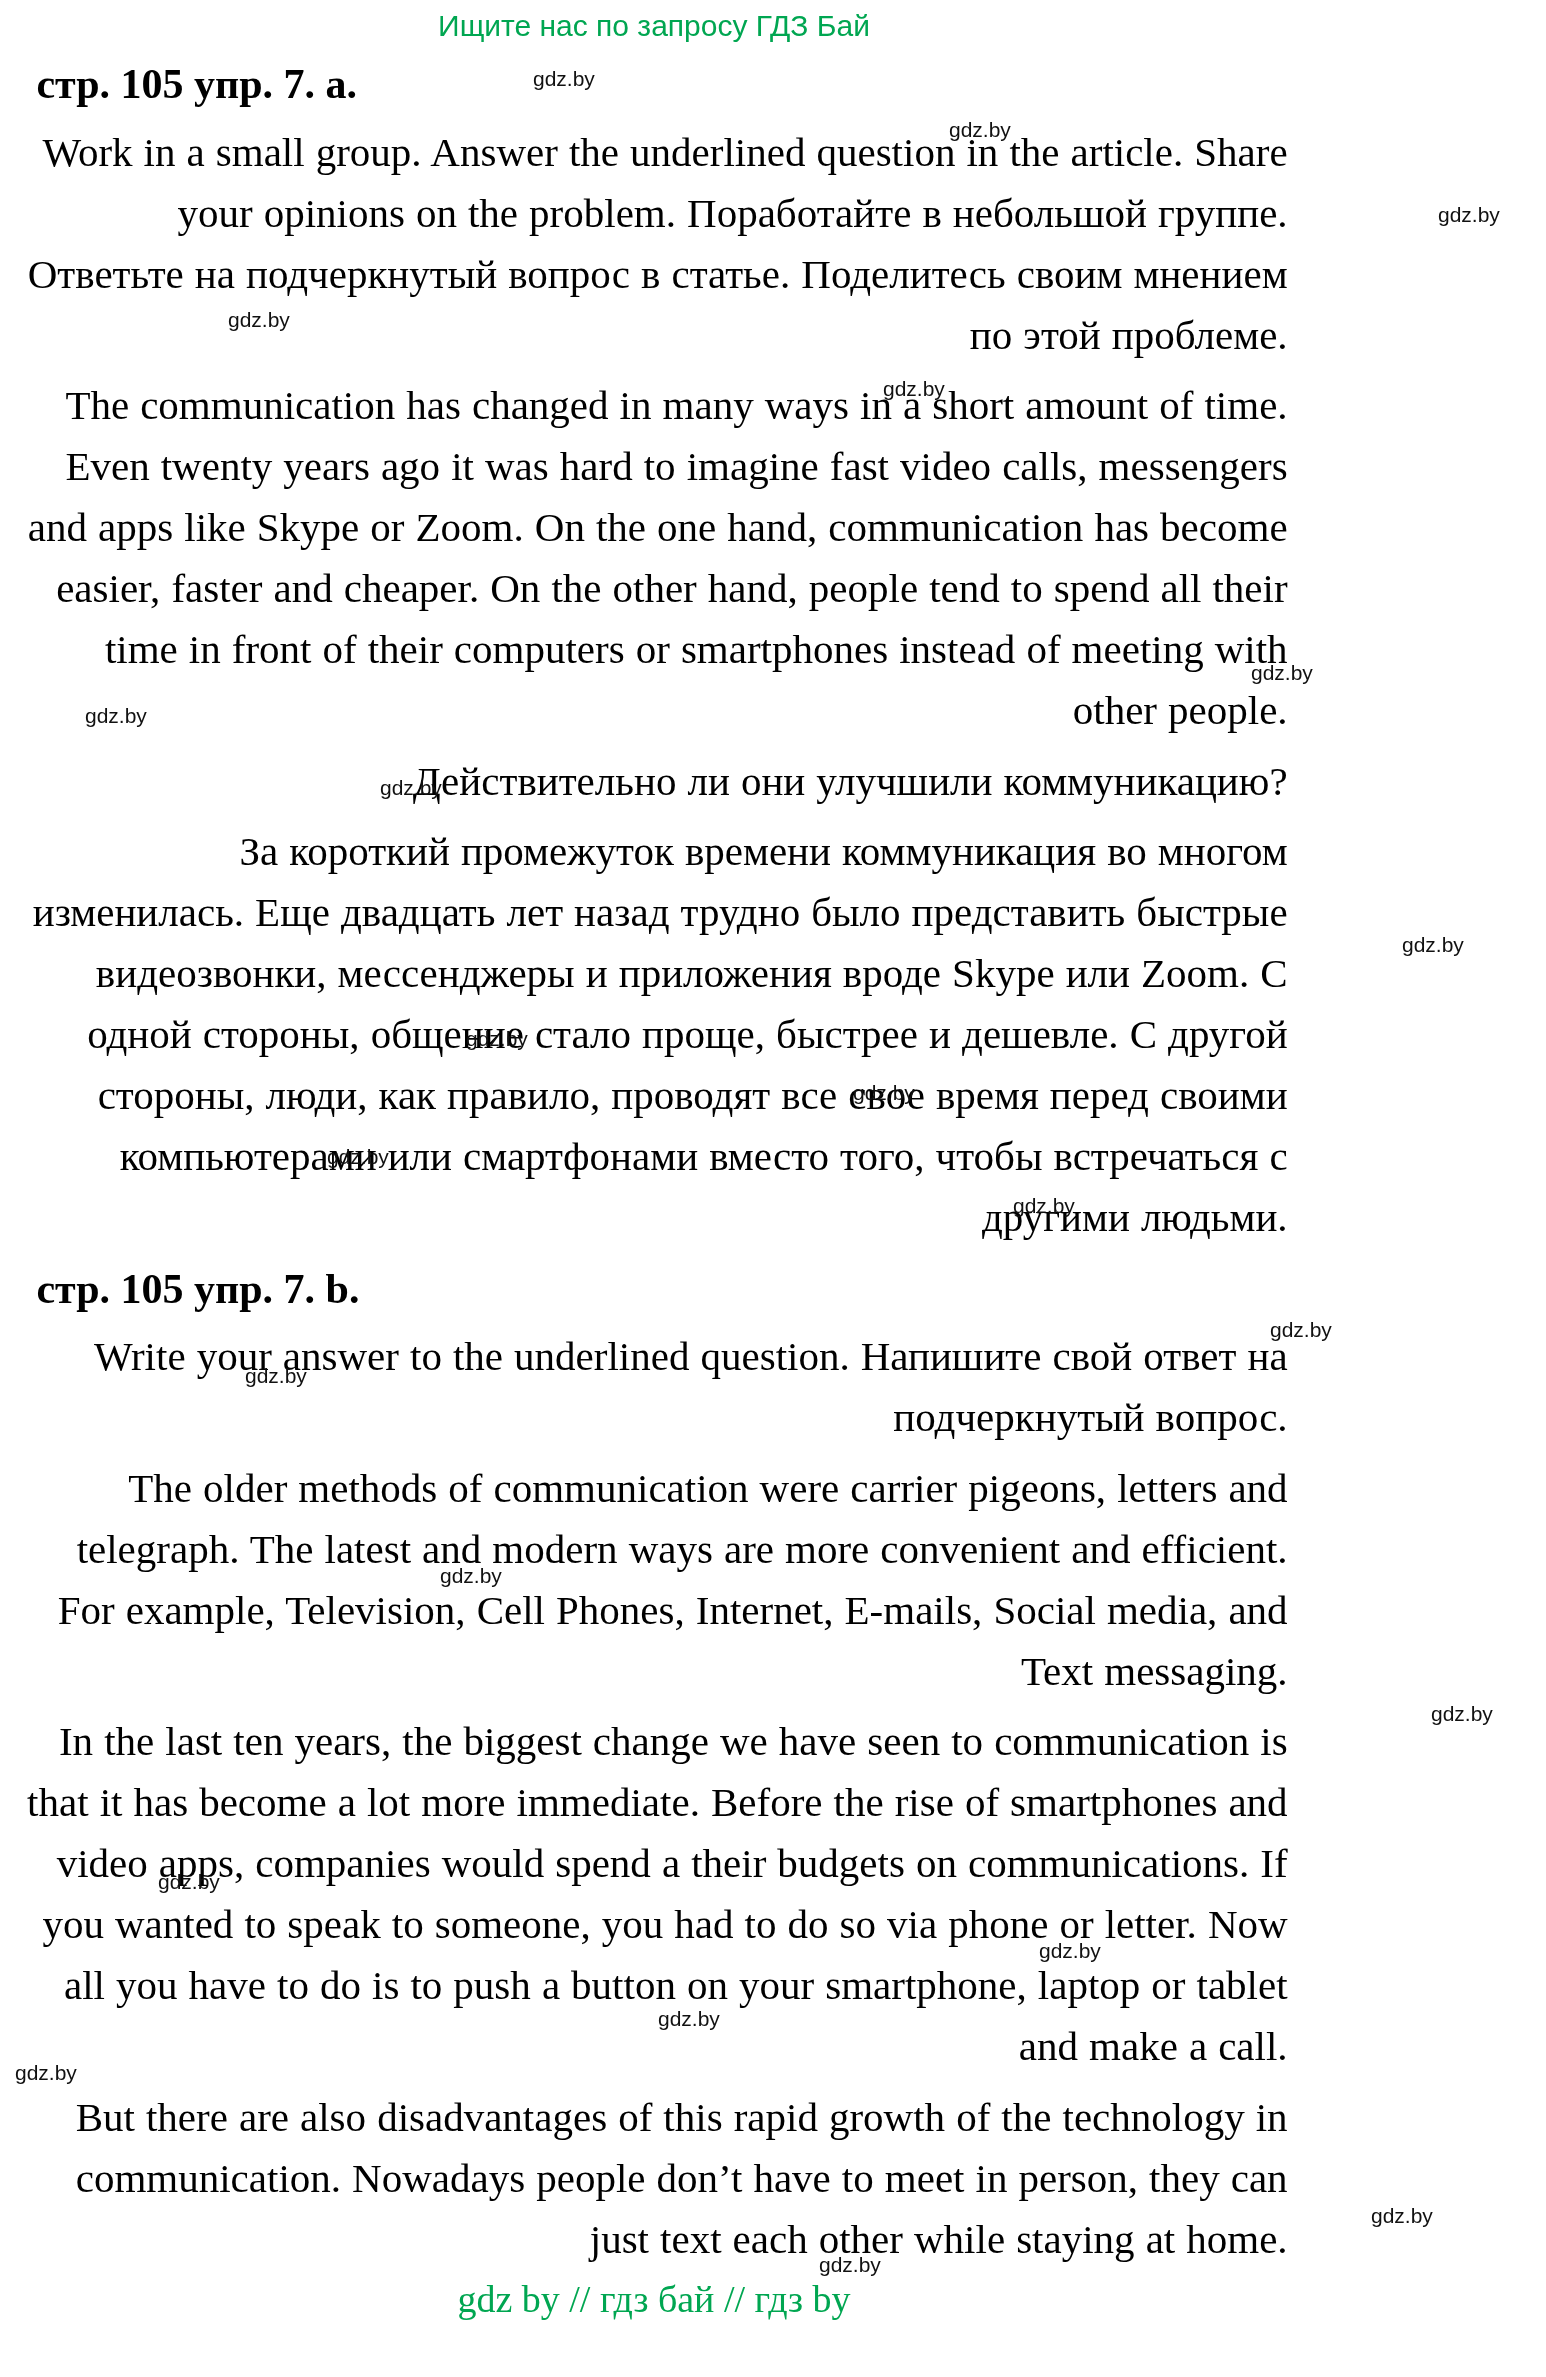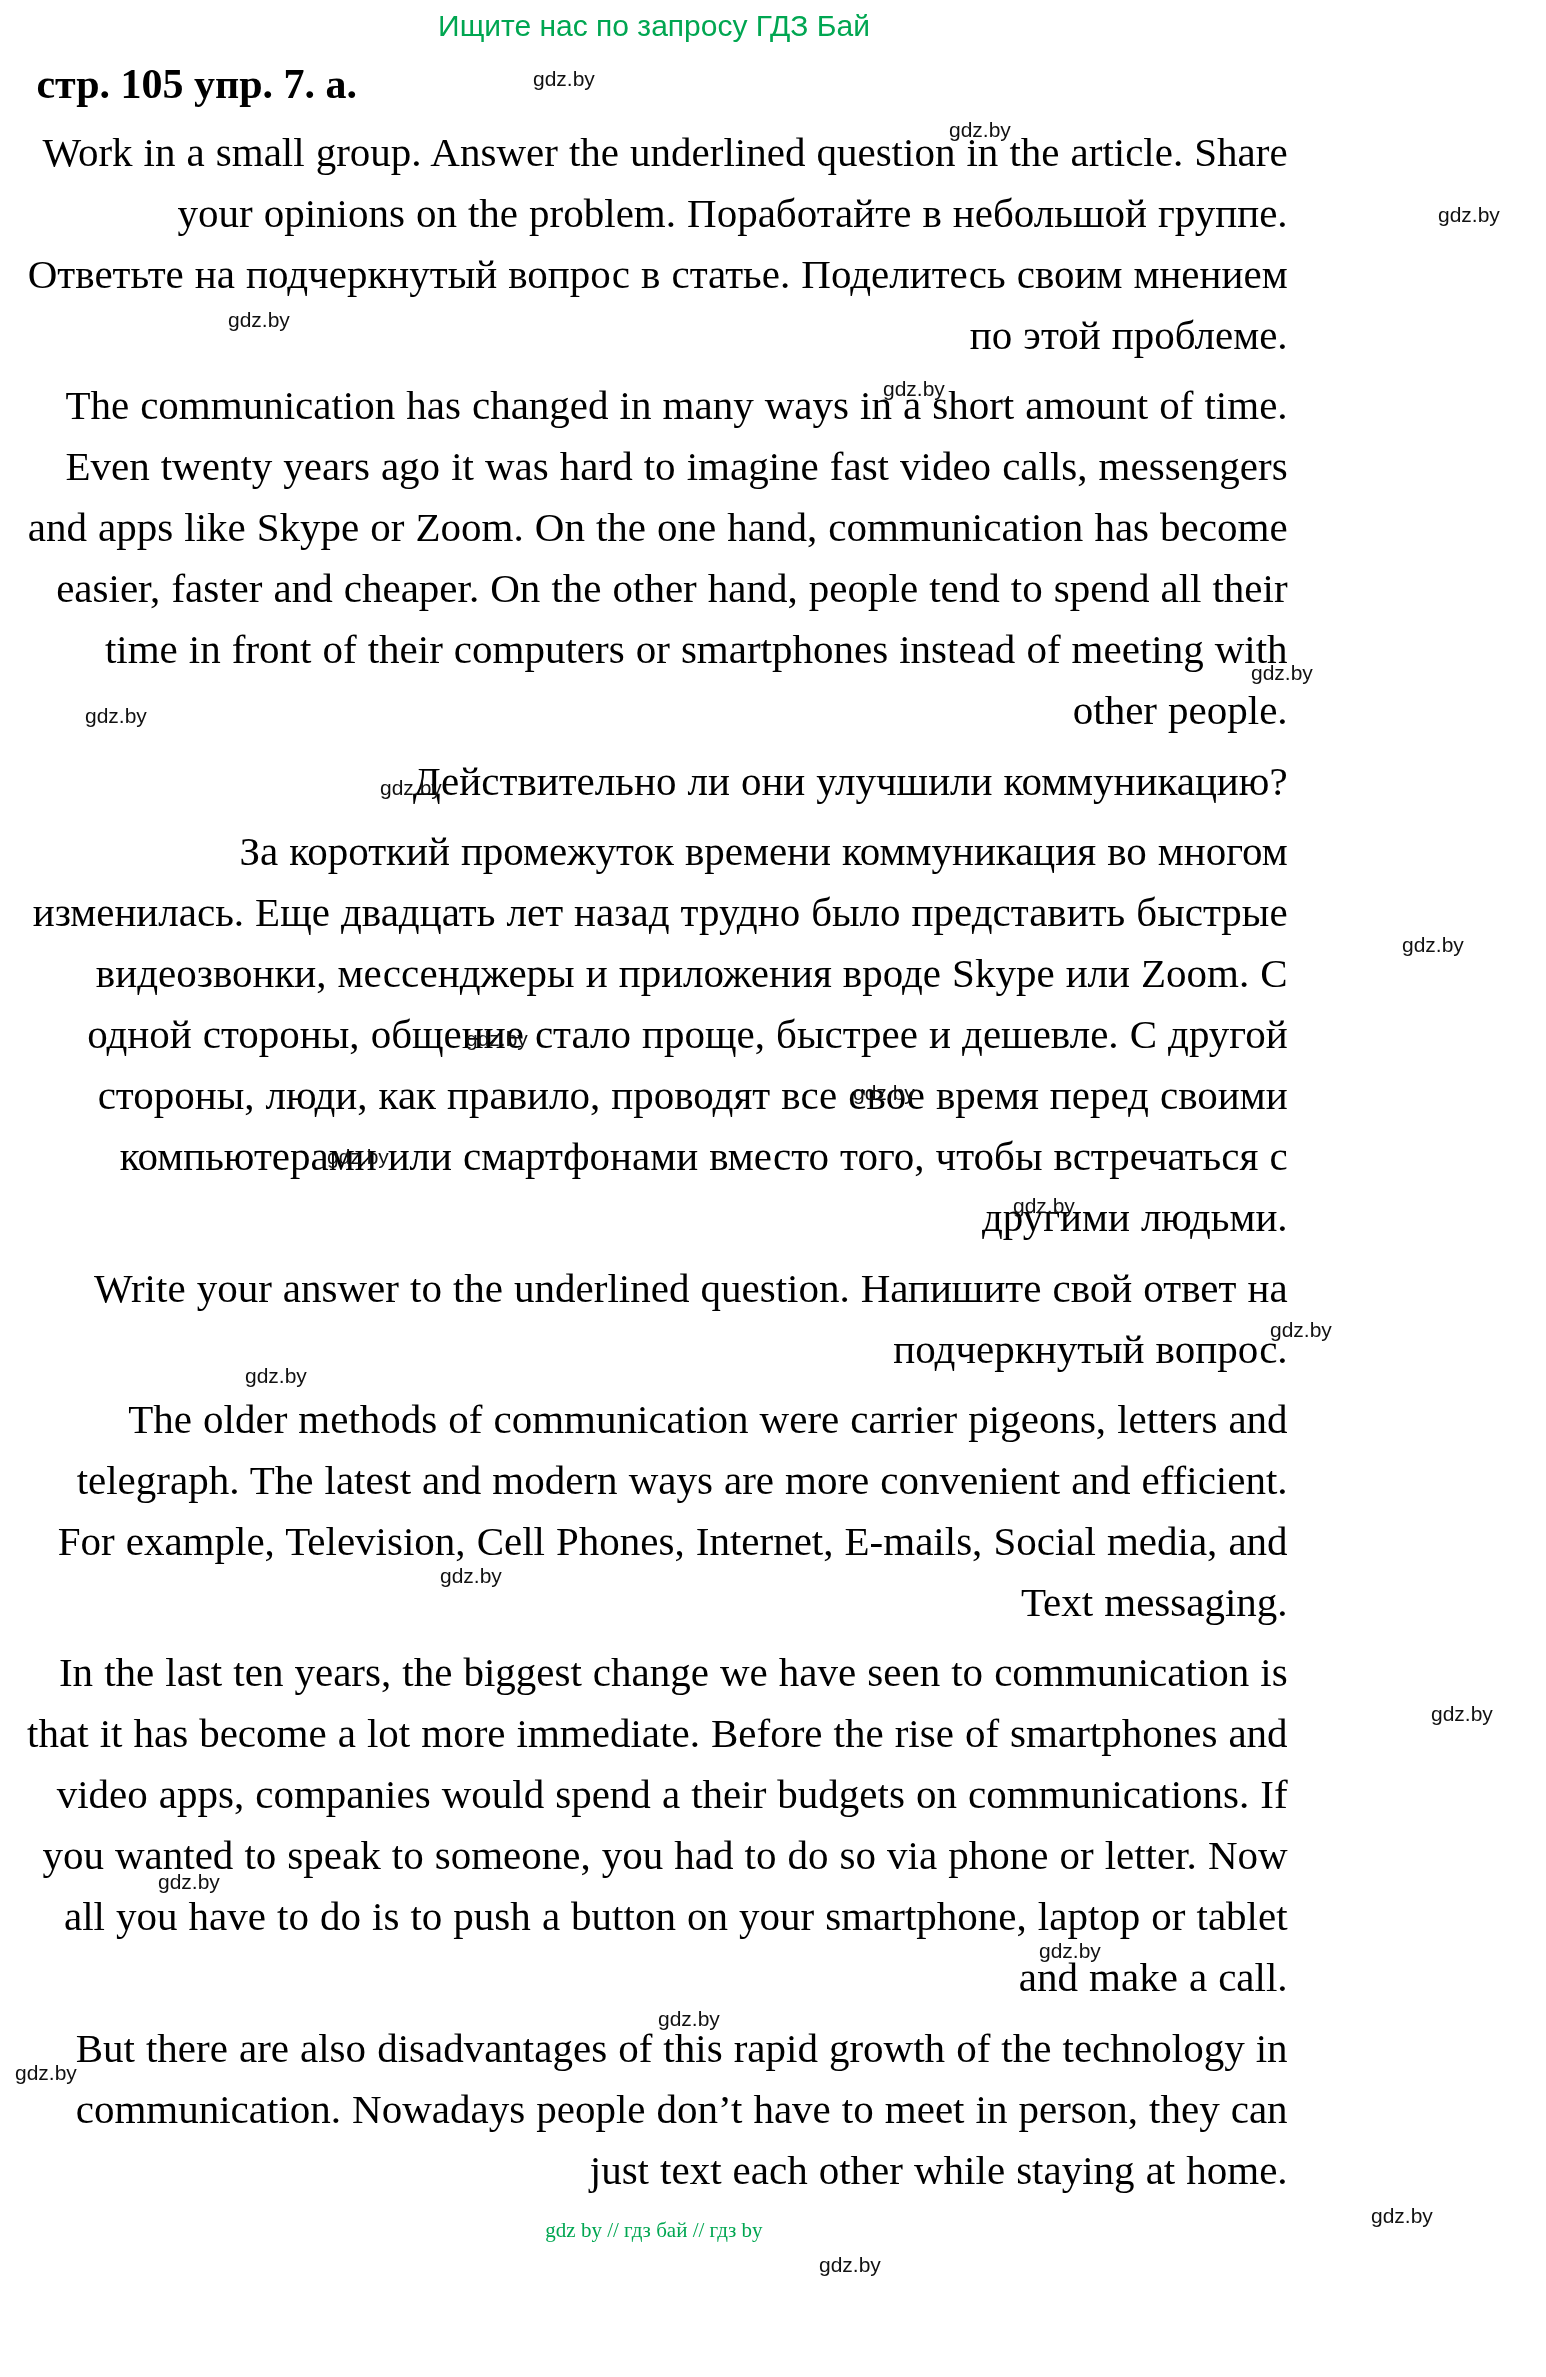--- a/index.html
+++ b/index.html
@@ -36,21 +36,21 @@
   .para {
     font-size: 41px;
     line-height: 61px;
     margin-bottom: 9.4px;
     text-align: right;
     word-spacing: 0.8px;
   }
   .banner-bottom {
     text-align: center;
     font-family: "Liberation Serif", serif;
-    font-size: 21px;
+    font-size: 38px;
     line-height: 36px;
     color: #00a651;
     margin-top: 11px;
   }
   .wm-layer {
     position: absolute;
     left: 0; top: 1px;
     width: 1546px;
     height: 2377px;
     pointer-events: none;
@@ -75,20 +75,21 @@
 
   <p class="para">Work in a small group. Answer the underlined question in the article. Share your opinions on the problem. Поработайте в небольшой группе. Ответьте на подчеркнутый вопрос в статье. Поделитесь своим мнением по этой проблеме.</p>
 
 
   <p class="para">The communication has changed in many ways in a short amount of time. Even twenty years ago it was hard to imagine fast video calls, messengers and apps like Skype or Zoom. On the one hand, communication has become easier, faster and cheaper. On the other hand, people tend to spend all their time in front of their computers or smartphones instead of meeting with other people.</p>
 
   <p class="para">Действительно ли они улучшили коммуникацию?</p>
 
   <p class="para">За короткий промежуток времени коммуникация во многом изменилась. Еще двадцать лет назад трудно было представить быстрые видеозвонки, мессенджеры и приложения вроде Skype или Zoom. С одной стороны, общение стало проще, быстрее и дешевле. С другой стороны, люди, как правило, проводят все свое время перед своими компьютерами или смартфонами вместо того, чтобы встречаться с другими людьми.</p>
 
+  <h2 class="heading">стр. 105 упр. 7. b.</h2>
 
   <p class="para">Write your answer to the underlined question. Напишите свой ответ на подчеркнутый вопрос.</p>
 
   <p class="para">The older methods of communication were carrier pigeons, letters and telegraph. The latest and modern ways are more convenient and efficient. For example, Television, Cell Phones, Internet, E-mails, Social media, and Text messaging.</p>
 
   <p class="para">In the last ten years, the biggest change we have seen to communication is that it has become a lot more immediate. Before the rise of smartphones and video apps, companies would spend a their budgets on communications. If you wanted to speak to someone, you had to do so via phone or letter. Now all you have to do is to push a button on your smartphone, laptop or tablet and make a call.</p>
 
   <p class="para">But there are also disadvantages of this rapid growth of the technology in communication. Nowadays people don’t have to meet in person, they can just text each other while staying at home.</p>
 
 

